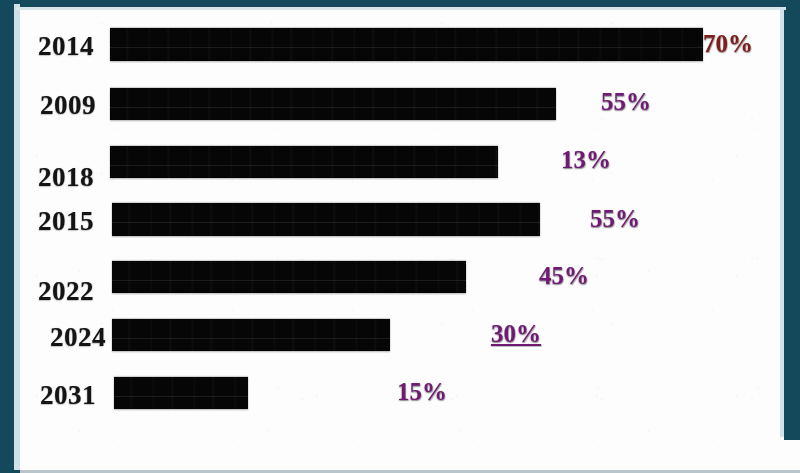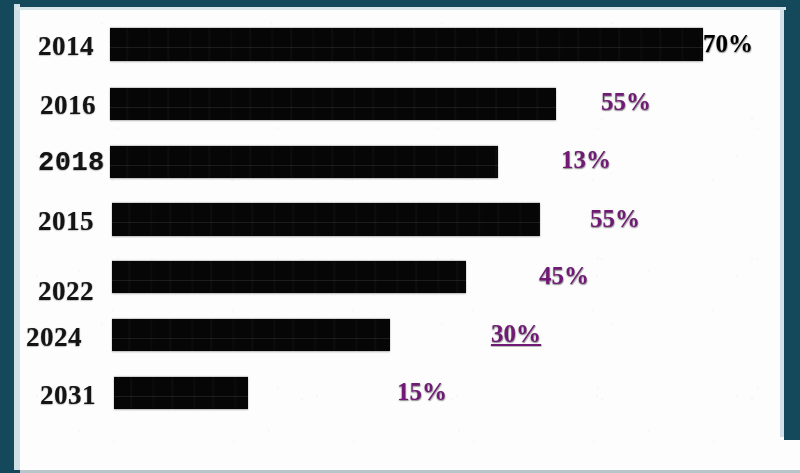--- a/index.html
+++ b/index.html
@@ -178,59 +178,59 @@
     color: #701a75;
     font-size: 25px;
     font-weight: 700;
     white-space: nowrap;
     text-shadow:
       0.8px 0.5px 1.0px rgba(105,105,105,0.60),
      -0.6px 0.6px 1.3px rgba(135,135,135,0.45);
     filter: blur(0.2px);
   }
   .value-label.on-dark {
-    color: #000000;
+    color: #7f1d1d;
   }
 </style>
 </head>
 <body>
 
 <div id="canvas">
 
   <div class="paper"></div>
   <div class="paper-noise"></div>
 
   <div class="plot" id="plot-area">
       <div class="row" style="top: 0px;">
         <div class="year-label" style="left: 38px; top: 31px;">2014</div>
         <div class="bar" style="left: 110px; top: 28px; width: 593px; height: 33px;"></div>
         <div class="value-label on-dark" style="left: 703px; top: 30px;">70%</div>
       </div>
       <div class="row" style="top: 0px;">
-        <div class="year-label" style="left: 40px; top: 90px;">2016</div>
+        <div class="year-label" style="left: 40px; top: 90px;">2009</div>
         <div class="bar" style="left: 110px; top: 88px; width: 446px; height: 32px;"></div>
         <div class="value-label" style="left: 601px; top: 88px;">55%</div>
       </div>
       <div class="row" style="top: 0px;">
-        <div class="year-label" style="left: 38px; top: 148px; font-family: Liberation Mono, monospace;">2018</div>
+        <div class="year-label" style="left: 38px; top: 162px;">2018</div>
         <div class="bar" style="left: 110px; top: 146px; width: 388px; height: 32px;"></div>
         <div class="value-label" style="left: 561px; top: 146px;">13%</div>
       </div>
       <div class="row" style="top: 0px;">
         <div class="year-label" style="left: 38px; top: 206px;">2015</div>
         <div class="bar" style="left: 112px; top: 203px; width: 428px; height: 33px;"></div>
         <div class="value-label" style="left: 590px; top: 205px;">55%</div>
       </div>
       <div class="row" style="top: 0px;">
         <div class="year-label" style="left: 38px; top: 276px;">2022</div>
         <div class="bar" style="left: 112px; top: 261px; width: 354px; height: 32px;"></div>
         <div class="value-label" style="left: 539px; top: 262px;">45%</div>
       </div>
       <div class="row" style="top: 0px;">
-        <div class="year-label" style="left: 26px; top: 322px;">2024</div>
+        <div class="year-label" style="left: 50px; top: 322px;">2024</div>
         <div class="bar" style="left: 112px; top: 319px; width: 278px; height: 32px;"></div>
         <div class="value-label" style="left: 491px; top: 320px; text-decoration: underline;">30%</div>
       </div>
       <div class="row" style="top: 0px;">
         <div class="year-label" style="left: 40px; top: 380px;">2031</div>
         <div class="bar" style="left: 114px; top: 377px; width: 134px; height: 32px;"></div>
         <div class="value-label" style="left: 397px; top: 378px;">15%</div>
       </div>
     </div>
 

